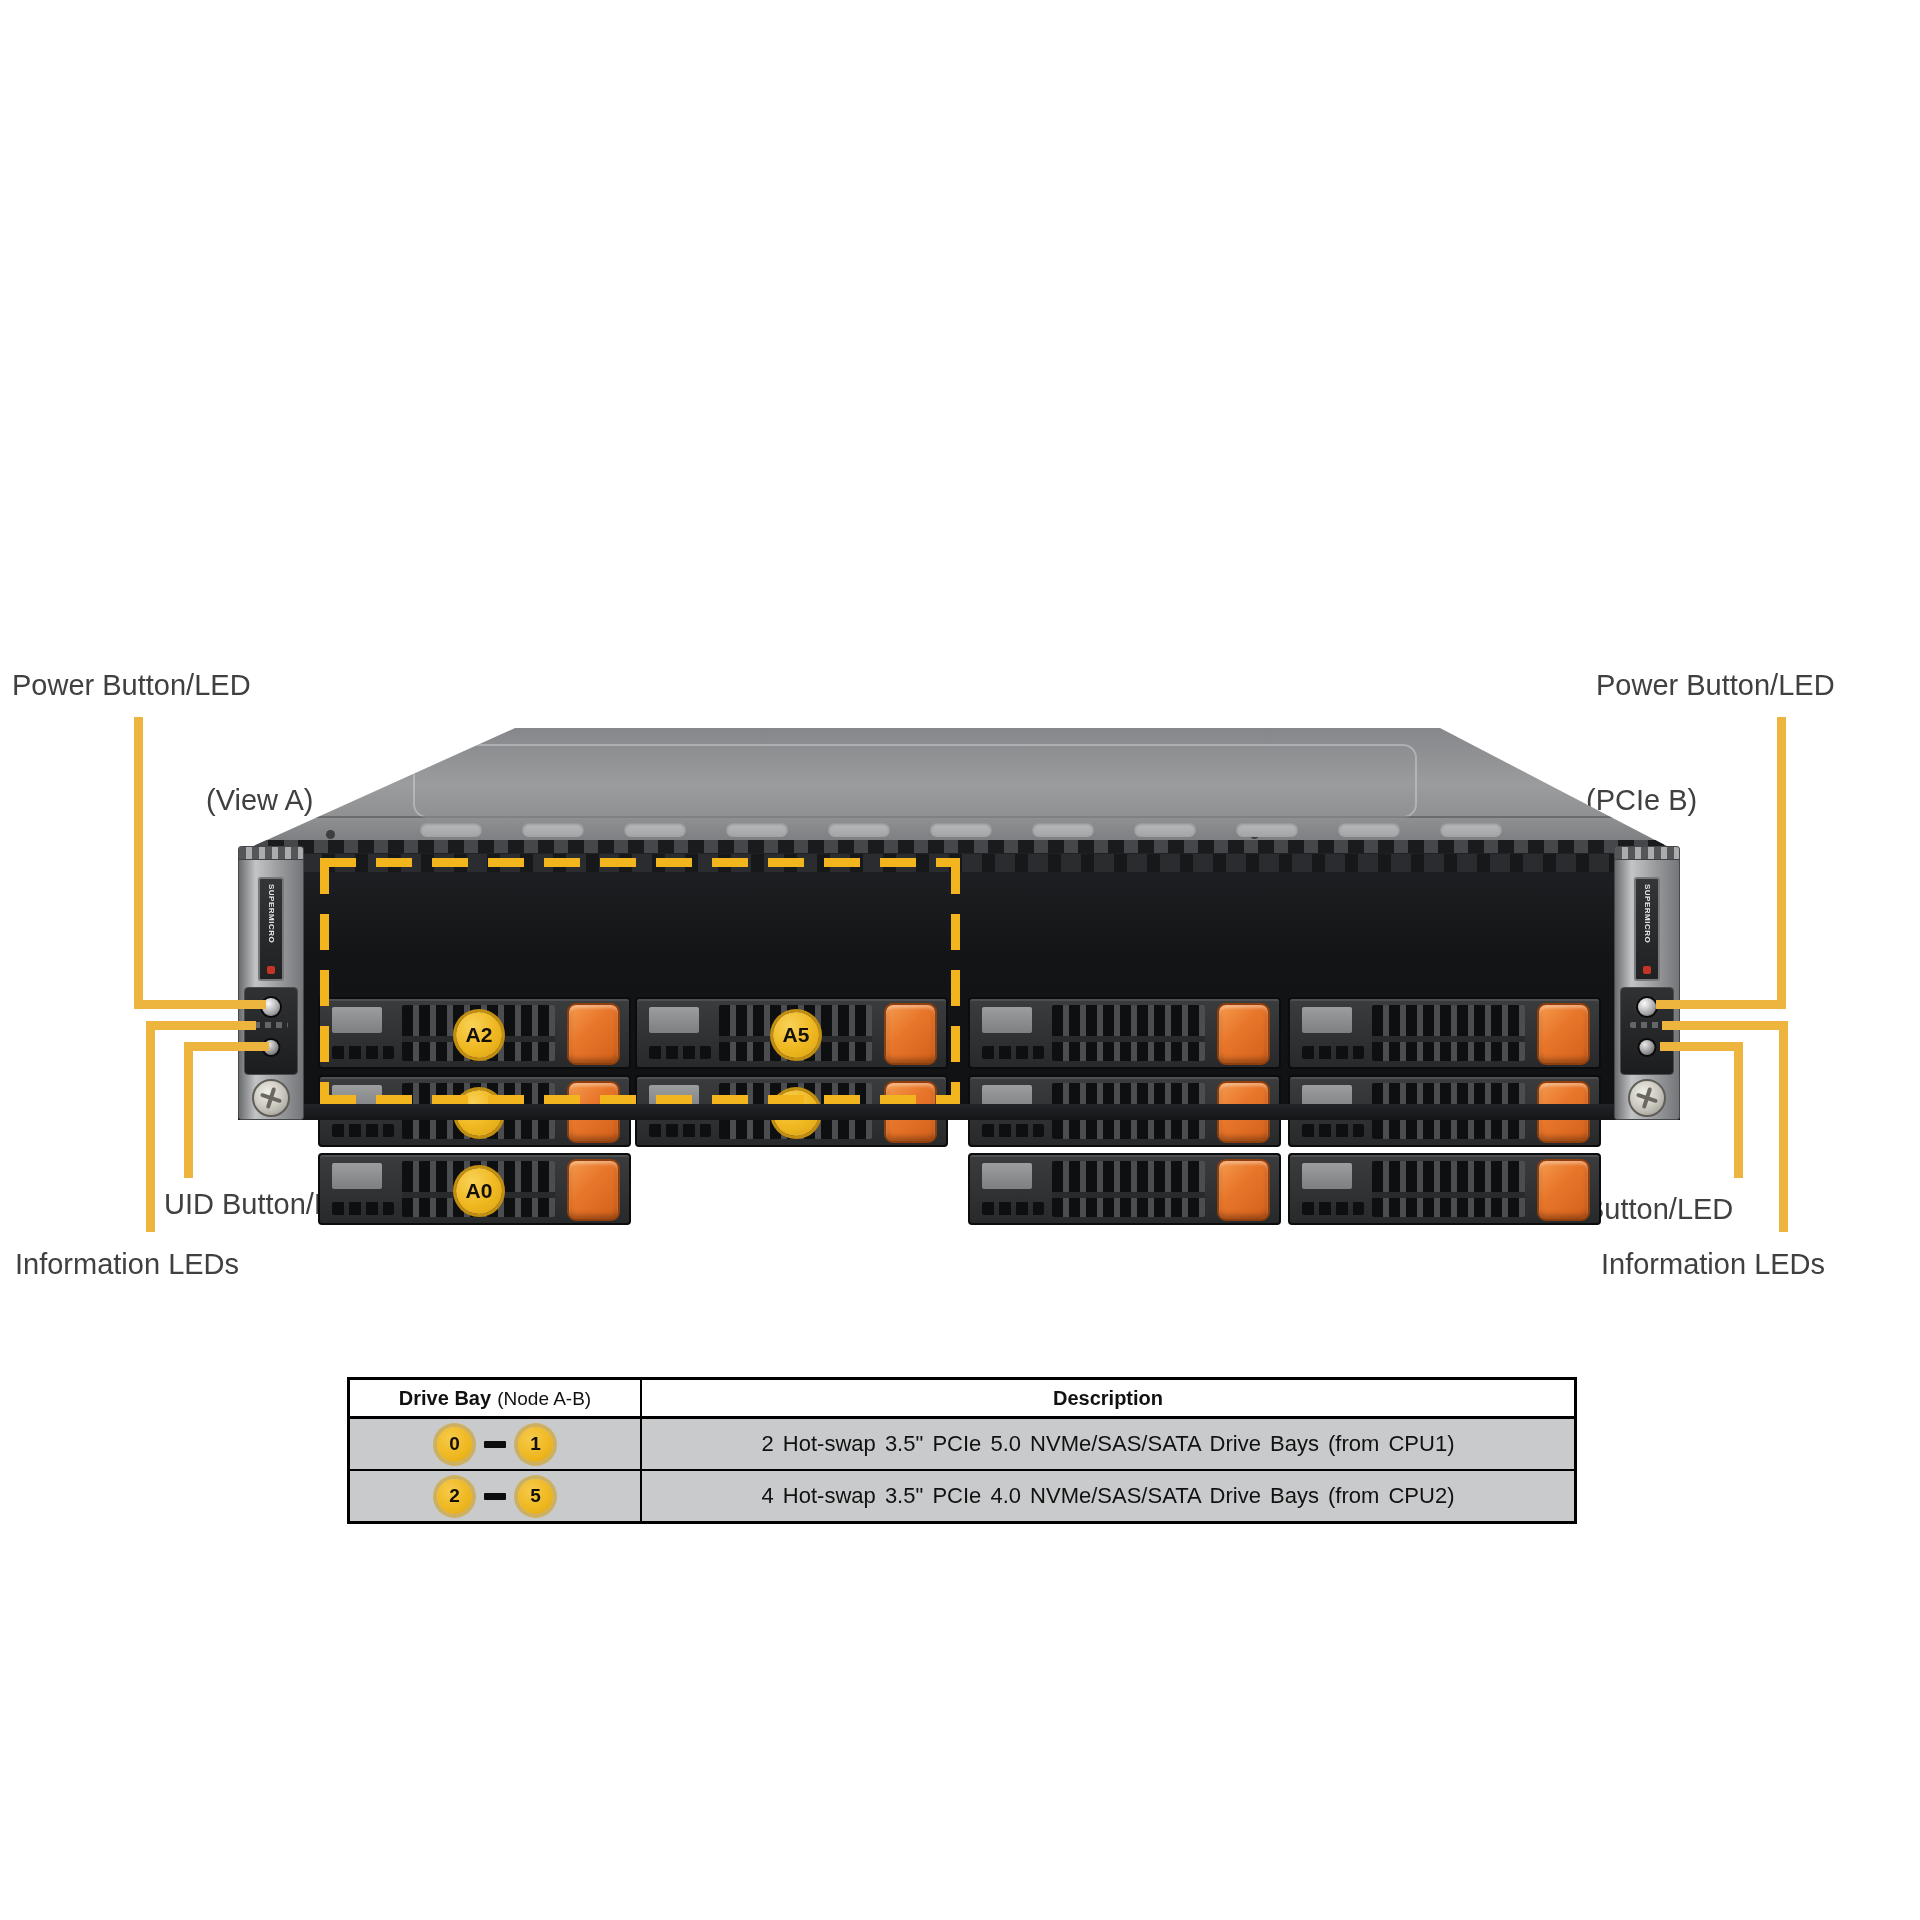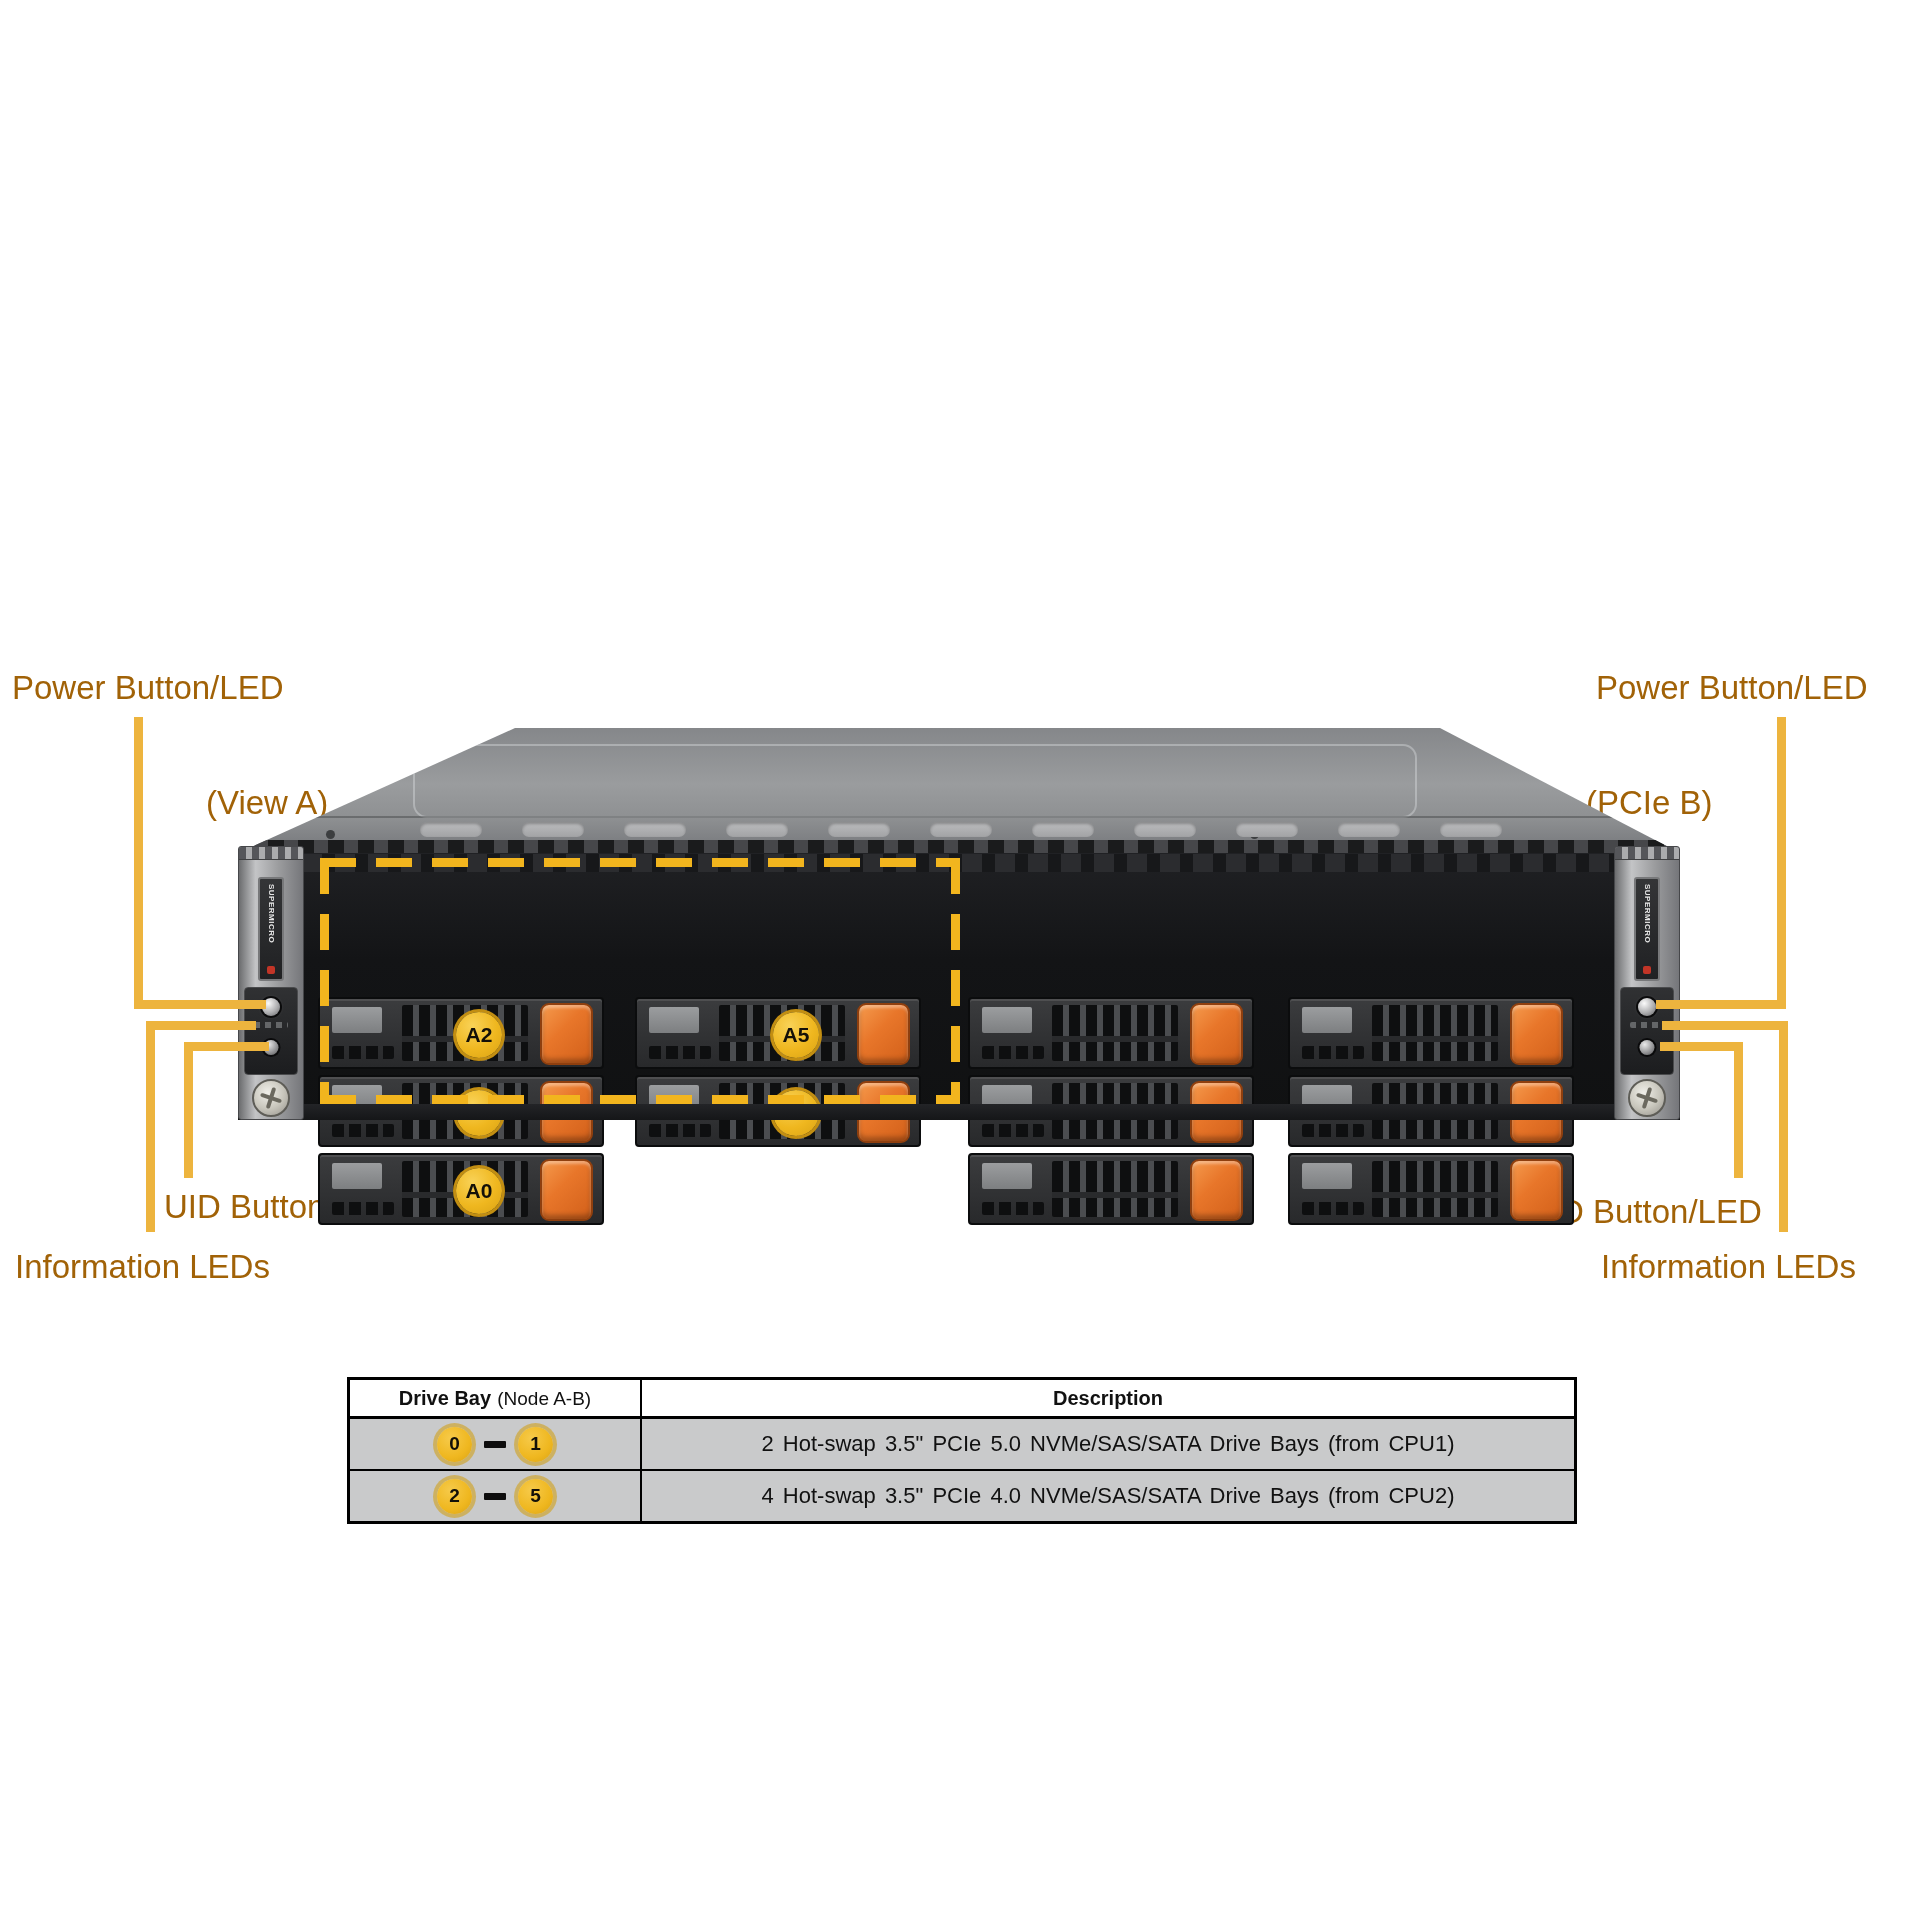--- a/index.html
+++ b/index.html
@@ -1,19 +1,19 @@
 <!DOCTYPE html>
 <html style="--callout: #EDB43E; --dashed: #F2B51E; --badge: #EFB71F; --latch: #E8762A;"><head>
 <meta charset="utf-8">
 <style>
   html,body{margin:0;padding:0;background:#ffffff;}
   body{font-family:"Liberation Sans", sans-serif;}
   #canvas{position:relative;width:1920px;height:1920px;background:#ffffff;overflow:hidden;}
 
-  .lbl{position:absolute;font-size:33px;color:#a16207;white-space:nowrap;}
+  .lbl{position:absolute;font-size:29px;color:#404040;white-space:nowrap;}
   #title{position:absolute;left:0;top:398px;width:1920px;text-align:center;
          font-size:30px;font-style:italic;color:#2a2a2a;}
 
   
   .cline{position:absolute;background:var(--callout,#EDB43E);z-index:6;}
 
   
   #chassis{position:absolute;left:238px;top:728px;width:1442px;height:392px;}
 
   .deck{position:absolute;left:0;top:0;width:1442px;height:125px;
@@ -29,21 +29,21 @@
         background-image:repeating-linear-gradient(90deg,#1a1b1c 0 16px,rgba(0,0,0,0) 16px 30px);}
 
   .face{position:absolute;left:0;top:125px;width:1442px;height:267px;
         background:linear-gradient(#202124,#131416 40%,#101112);}
   .cage-top{position:absolute;left:64px;right:64px;top:1px;height:18px;
         background:repeating-linear-gradient(90deg,#2b2c2f 0 20px,#17181a 20px 33px);}
   .bottom-rail{position:absolute;left:20px;right:20px;bottom:0;height:16px;
         background:linear-gradient(#232427,#151618);}
 
   
-  .tray{position:absolute;width:286px;height:72px;border-radius:4px;
+  .tray{position:absolute;width:313px;height:72px;border-radius:4px;
         background:linear-gradient(#3b3c3e,#28292b);border:2px solid #0b0c0d;
         box-sizing:border-box;box-shadow:inset 0 2px 0 rgba(255,255,255,.10);}
   .tray .labelblock{position:absolute;left:12px;top:8px;width:50px;height:26px;border-radius:2px;
         background:linear-gradient(#9b9d9f,#7d7f81);}
   .tray .dots{position:absolute;left:12px;bottom:8px;width:62px;height:13px;border-radius:2px;
         background:repeating-linear-gradient(90deg,#0e0f10 0 12px,rgba(0,0,0,0) 12px 17px);}
   .tray .grille{position:absolute;left:82px;right:74px;top:6px;bottom:6px;border-radius:2px;
         background:repeating-linear-gradient(90deg,#0e0f10 0 11px,#4b4d50 11px 17px);}
   .tray .grille::after{content:"";position:absolute;left:0;right:0;top:56%;height:6px;background:#292a2c;}
   .tray .latch{position:absolute;right:9px;top:4px;width:53px;height:62px;border-radius:9px;

